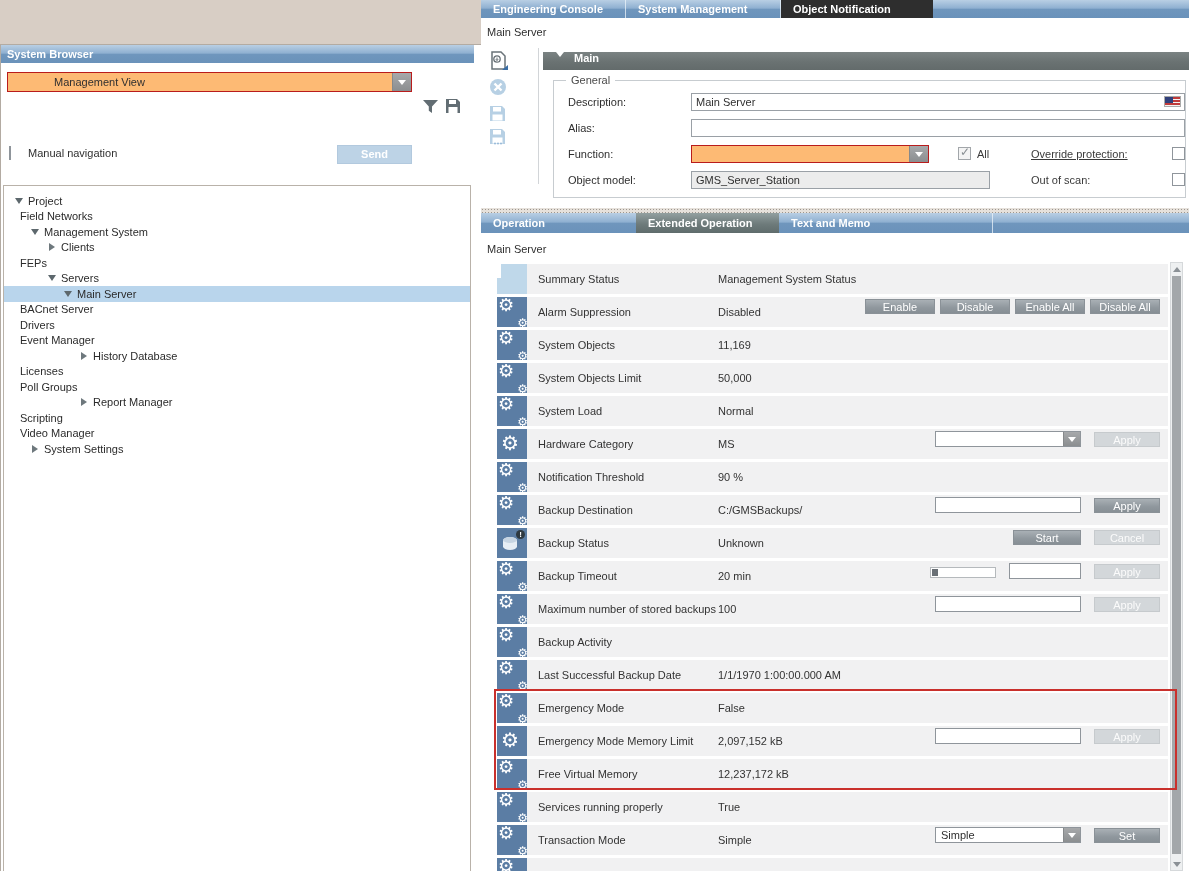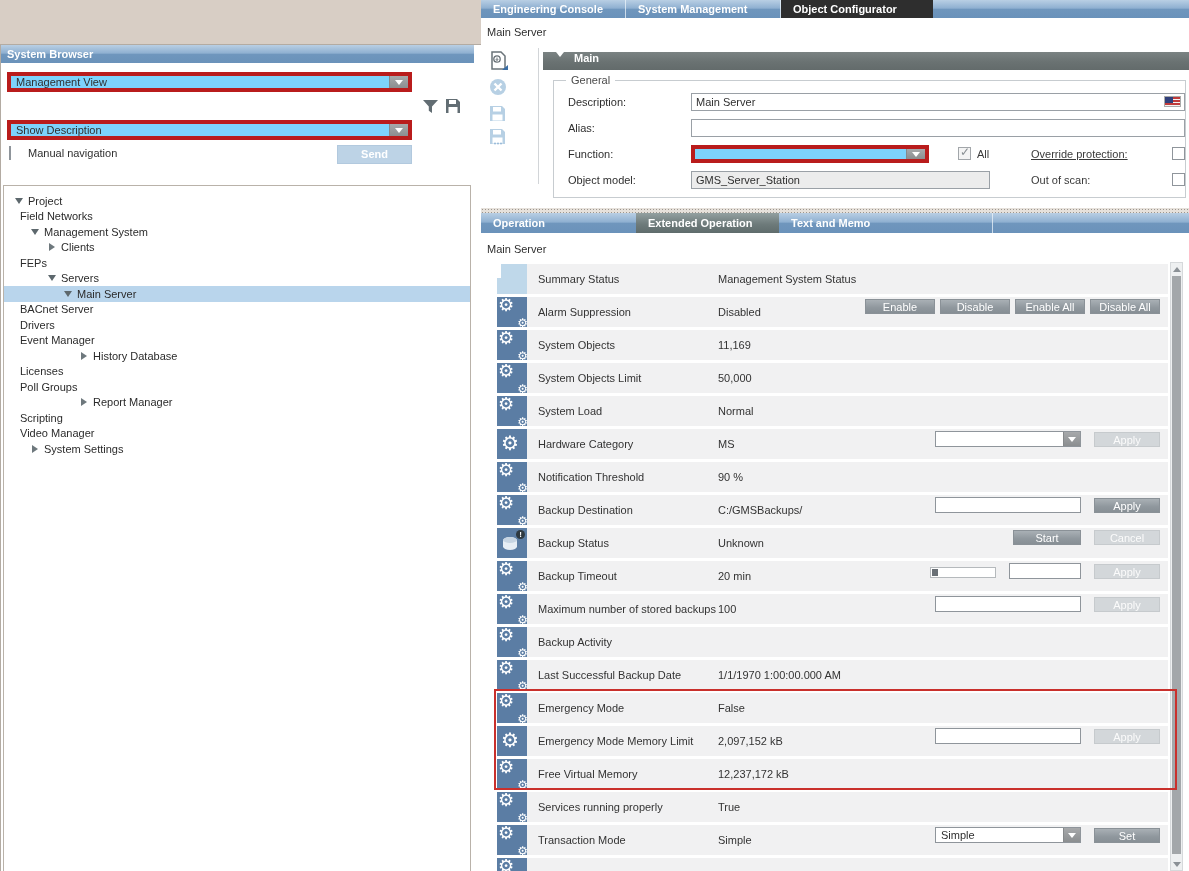--- a/index.html
+++ b/index.html
@@ -17,21 +17,21 @@
   
   .bluebar {
     background:linear-gradient(180deg,#b9cfe4 0%,#8fb0d1 45%,#6f96bd 52%,#6a92ba 100%);
     color:#fff; font-weight:bold;
   }
   .tab { height:100%; display:flex; align-items:center; padding:0 12px; color:#fff; font-weight:bold; white-space:nowrap; }
   .tab-sep { border-right:1px solid rgba(235,243,250,0.75); }
   .tab.dark { background:#2e2e2e; }
   .tab.graysel { background:linear-gradient(180deg,#93a0a0 0%,#6e7b7b 55%,#5f6c6c 100%); }
 
-  .combo { display:flex; border:4px solid #b91c1c; background:#7dd3fc; height:20px; align-items:center; }
+  .combo { display:flex; border:1px solid #b91c1c; background:#fdba74; height:20px; align-items:center;padding-left:41px; }
   .combo-value { flex:1; padding:0 5px; color:#2f2f2f; line-height:18px; white-space:nowrap; overflow:hidden; }
   .combo-btn { width:19px; height:100%; background:linear-gradient(180deg,#a7a9ab,#8b8e90); border-left:1px solid #86898b; display:flex; align-items:center; justify-content:center; }
   .tri-down-w { width:0; height:0; border-left:4px solid transparent; border-right:4px solid transparent; border-top:5px solid #fff; }
 
   .checkbox { width:13px; height:13px; border:1px solid #8f959b; background:#fff; position:relative; }
   .checkbox.checked { background:#f4f4f4; border-color:#a2a6aa; }
   .checkbox.checked span { position:absolute; left:1px; top:-3px; font-size:12px; color:#8a9094; }
 
   .btn { height:15px; line-height:14px; text-align:center; color:#fff; font-size:11px;
          background:linear-gradient(180deg,#a9b0b5 0%,#8f979d 60%,#878f95 100%);
@@ -173,26 +173,20 @@
       </svg>
   </span>
   <span id="lp-save" class="abs">
     <svg width="16" height="16" viewBox="0 0 16 16">
         <path d="M1 1 h11 l3 3 v11 h-14 z" fill="#626d73"></path>
         <rect x="4" y="2" width="7" height="4" fill="#fff"></rect>
         <rect x="3.5" y="9" width="9" height="6" fill="#fff"></rect>
       </svg>
   </span>
 
-  <div id="lp-combo-desc" class="abs combo">
-    <span class="combo-value">Show Description</span>
-    <span class="combo-btn">
-        <span class="tri-down-w"></span>
-      </span>
-  </div>
 
   <span id="lp-check" class="abs checkbox"></span>
   <span id="lp-check-label" class="abs">Manual navigation</span>
   <div id="lp-send" class="abs">Send</div>
 
   <div id="lp-tree" class="abs">
     <div class="tree-item lvl0">
         <span class="exp">
           <span class="exp-open"></span>
         </span>
@@ -269,21 +263,21 @@
       </div>
   </div>
 
   <div id="lp-recent" class="abs">Recently Viewed</div>
   <div id="lp-bottom" class="abs">System Browser</div>
 </div>
 
 <div id="top-tabs" class="abs bluebar">
   <div class="tab tab-sep">Engineering Console</div>
   <div class="tab tab-sep">System Management</div>
-  <div class="tab dark">Object Configurator</div>
+  <div class="tab dark">Object Notification</div>
 </div>
 
 <div id="object-panel" class="abs">
   <div id="op1-breadcrumb" class="abs breadcrumb">Main Server</div>
 
   <span class="abs tool-icon" style="top:33px;">
     <svg width="20" height="20" viewBox="0 0 20 20">
         <path d="M3 1 h9 l4 4 v13 h-13 z" fill="none" stroke="#6a7378" stroke-width="1.5"></path>
         <circle cx="8" cy="8" r="3.2" fill="none" stroke="#6a7378" stroke-width="1.3"></circle>
         <path d="M8 6.5 v3 M6.8 8.2 l1.2 1.3 1.2-1.3" stroke="#6a7378" stroke-width="1" fill="none"></path>

